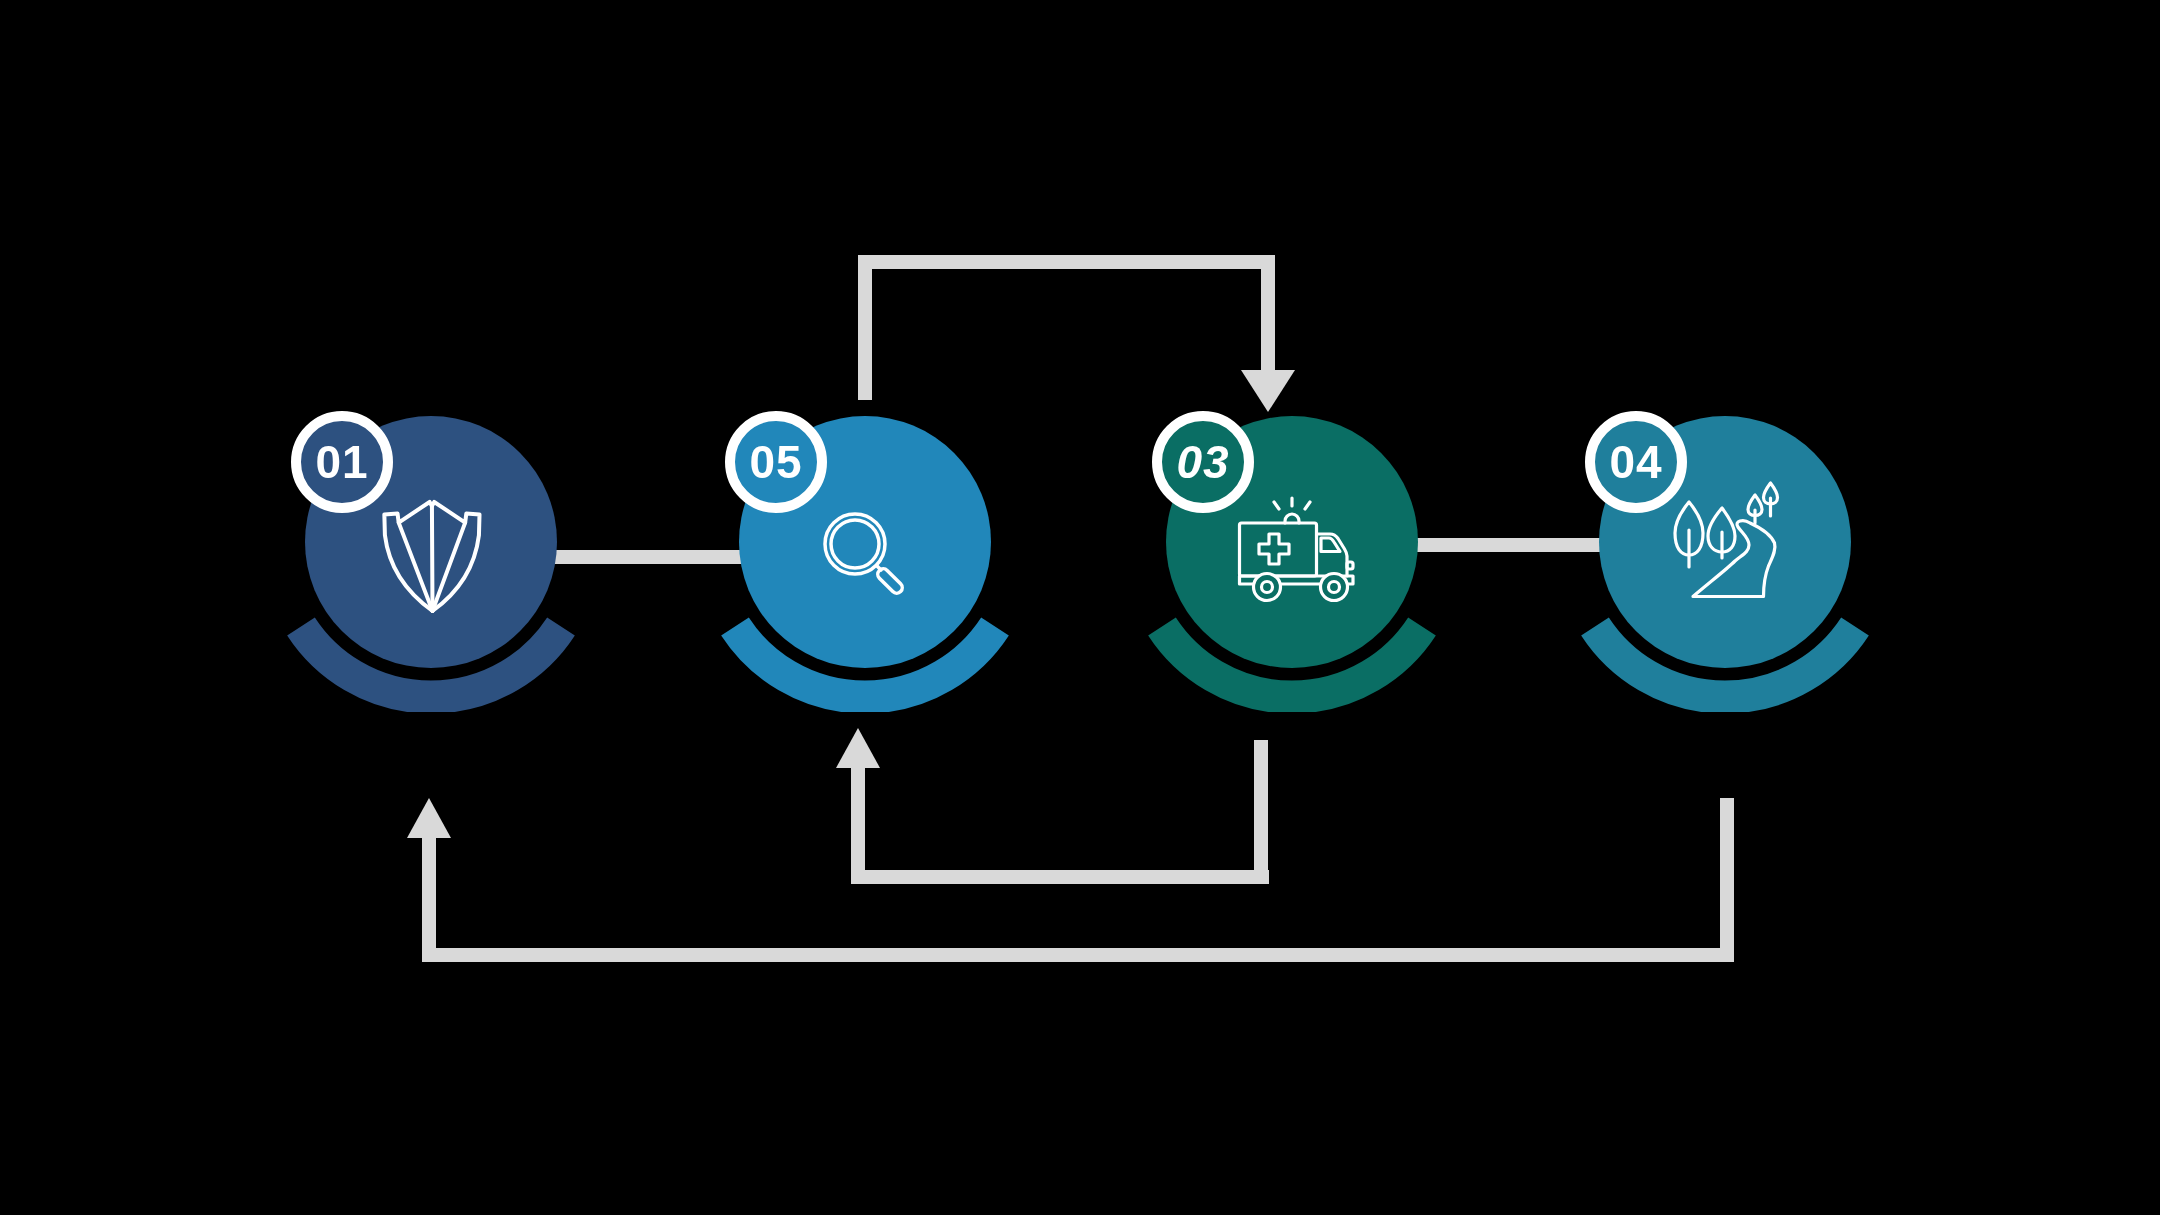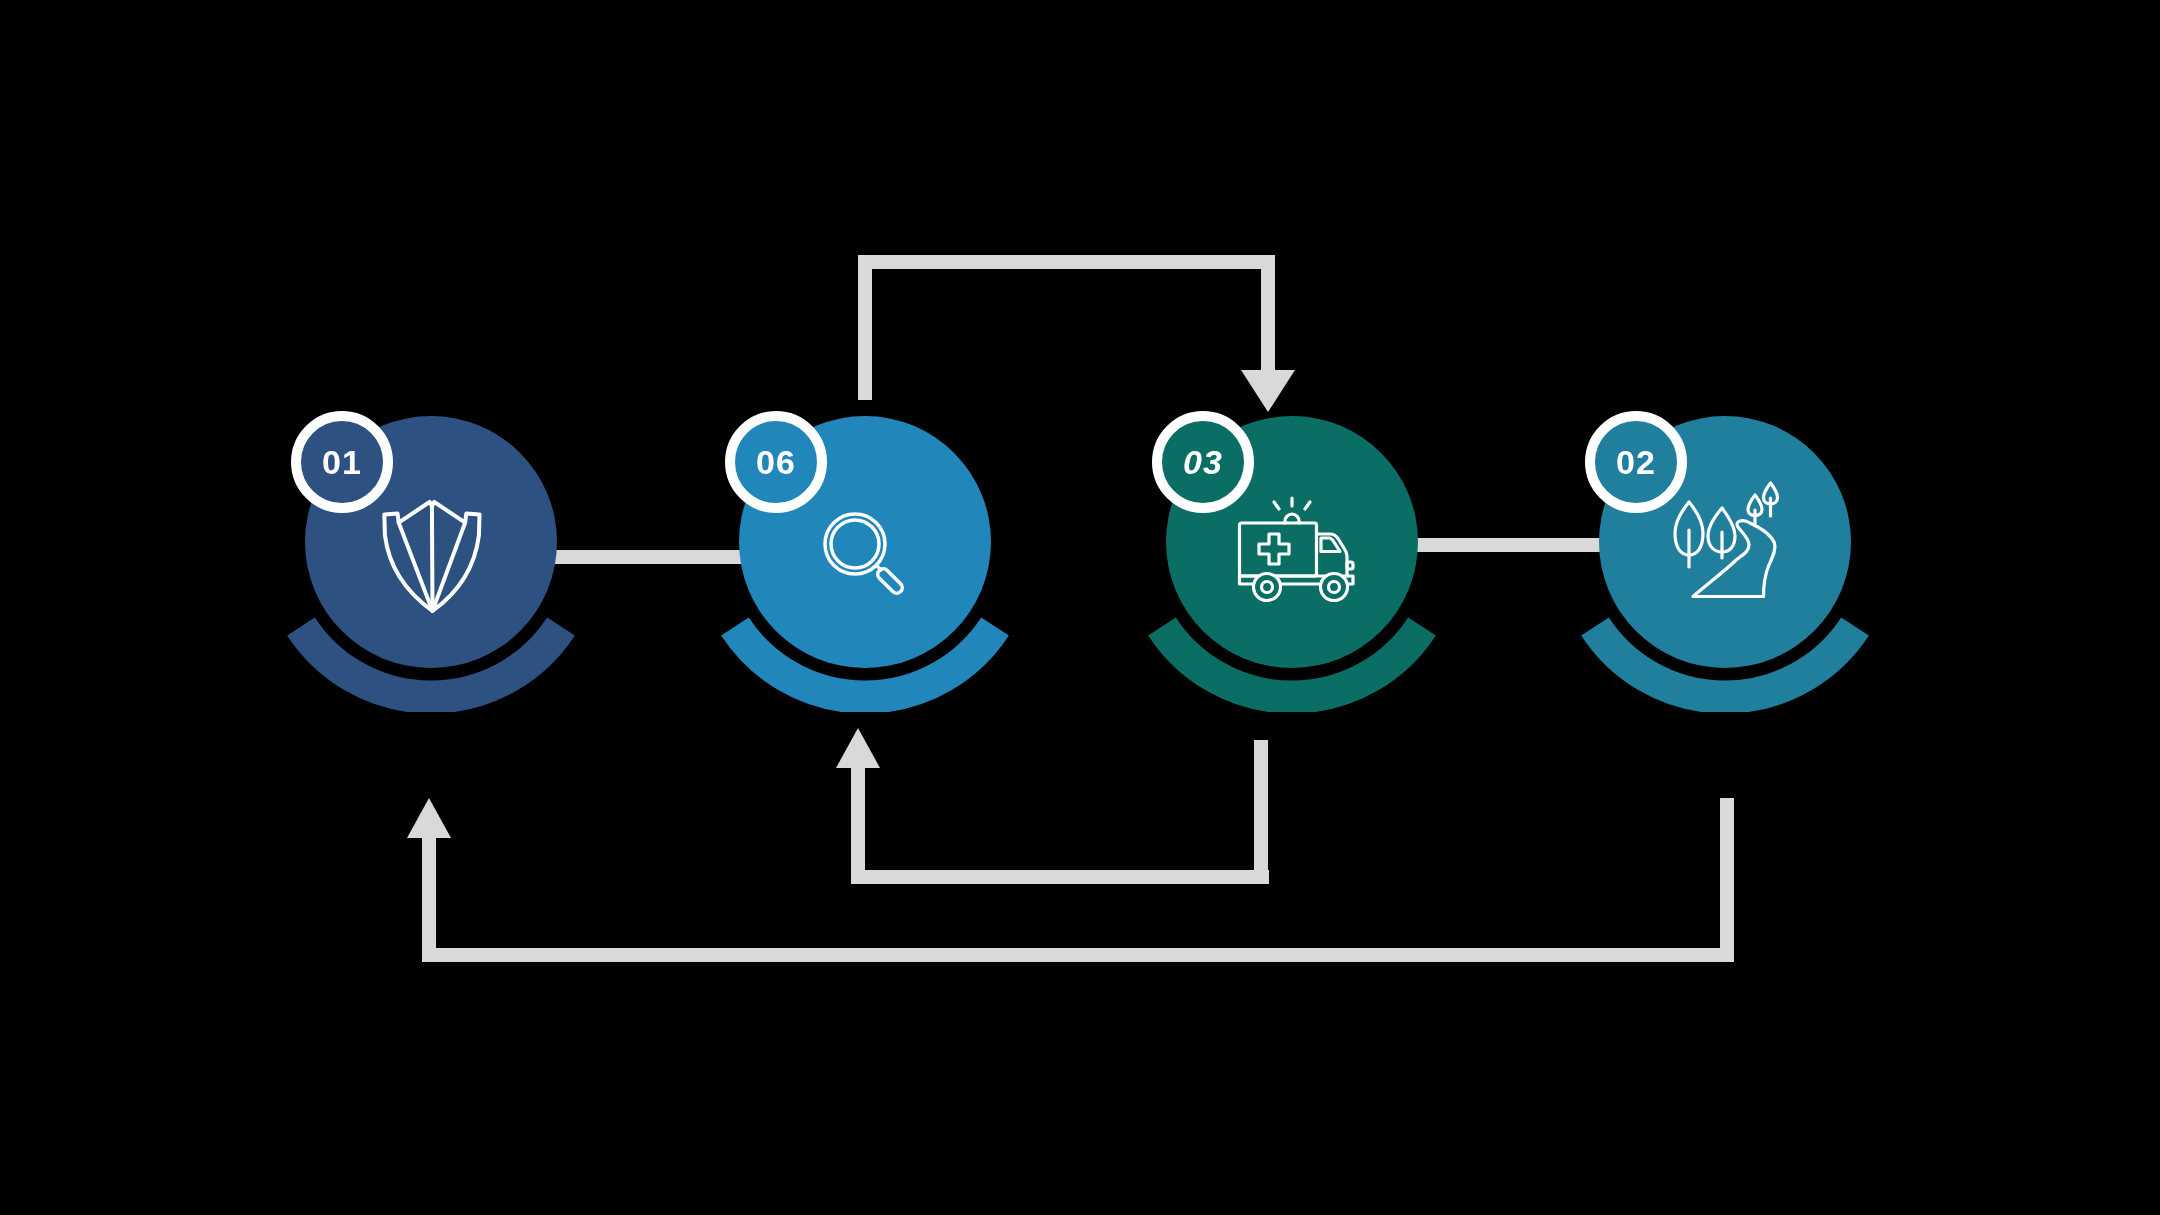--- a/index.html
+++ b/index.html
@@ -16,21 +16,21 @@
   
   .step{position:absolute;top:372px;width:340px;height:340px;z-index:2;}
   .step .swoosh{position:absolute;left:0;top:0;}
   .step .disc{position:absolute;left:44px;top:44px;width:252px;height:252px;border-radius:50%;background:var(--c,#444);}
   .step .icon{position:absolute;}
   .badge{
     position:absolute;left:30px;top:39px;width:82px;height:82px;
     border:10px solid #fff;border-radius:50%;background:var(--c,#444);
     display:flex;align-items:center;justify-content:center;z-index:3;
   }
-  .badge span{color:#fff;font-size:34px;font-weight:700;letter-spacing:1px;line-height:1;}
+  .badge span{color:#fff;font-size:46px;font-weight:700;letter-spacing:1px;line-height:1;}
   .icon path,.icon circle,.icon rect,.icon line{vector-effect:none;}
 </style>
 </head>
 <body>
 
 <div class="canvas" id="canvas" style="background: rgb(0, 0, 0); --arrow: #d9d9d9;">
 
   <div class="seg" style="left:552px;top:550px;width:192px;height:14px;"></div>
   <div class="seg" style="left:1413px;top:538px;width:192px;height:14px;"></div>
 
@@ -74,21 +74,21 @@
     <div class="disc"></div>
     <svg class="icon" style="left:126px;top:138px;" width="90" height="95" viewBox="0 0 90 95">
       <g fill="none" stroke="#fff" stroke-width="3.5" stroke-linejoin="round" stroke-linecap="round">
         <circle cx="34" cy="34" r="30"></circle>
         <circle cx="34" cy="34" r="24"></circle>
         <path d="M 55.5 55.5 L 60 60"></path>
         <rect x="63.5" y="56" width="11" height="30" rx="5.5" transform="rotate(-45 69 71)"></rect>
       </g>
     </svg>
     <div class="badge">
-      <span>06</span>
+      <span>05</span>
     </div>
   </div>
 
   <div class="step" style="left: 1122px; font-style: italic; --c: #0a6e64;">
     <svg class="swoosh" width="340" height="340" viewBox="0 0 340 340">
       <path d="M 300 254.5 A 155 155 0 0 1 40 254.5" fill="none" style="stroke:var(--c)" stroke-width="33"></path>
     </svg>
     <div class="disc"></div>
     <svg class="icon" style="left:112px;top:124px;" width="125" height="108" viewBox="0 0 125 108">
       <g fill="none" stroke="#fff" stroke-width="3.2" stroke-linejoin="round" stroke-linecap="round">
@@ -125,17 +125,17 @@
         <path d="M 57 38 C 48.5 48, 43 58, 43 66 C 43 76, 49 82, 57 82 C 65 82, 70 76, 70 66 C 70 58, 64.5 48, 57 38 Z"></path>
         <path d="M 57 62 L 57 88"></path>
         <path d="M 90 25 C 85.5 31, 83 36, 83 39.5 C 83 43.5, 86 45.5, 90 45.5 C 94 45.5, 97 43.5, 97 39.5 C 97 36, 94.5 31, 90 25 Z"></path>
         <path d="M 90 40 L 90 53"></path>
         <path d="M 105.5 13 C 101 19, 98.5 24, 98.5 27.5 C 98.5 31.5, 101.5 34, 105.5 34 C 109.5 34, 112.5 31.5, 112.5 27.5 C 112.5 24, 110 19, 105.5 13 Z"></path>
         <path d="M 105.5 28 L 105.5 46"></path>
         <path d="M 28 126.5 C 45 112, 62 99, 70 91 C 77 85, 84 82, 84 75 C 84 68, 77 63, 73 57 C 71 54, 72 52, 75 51 C 78 50, 82 51, 85 53 C 96 58, 106 65, 109.5 73 C 111.5 80, 107 88, 103.5 96 C 100 105, 98.5 114, 98.5 126.5 Z"></path>
       </g>
     </svg>
     <div class="badge">
-      <span>02</span>
+      <span>04</span>
     </div>
   </div>
 
 </div>
 
 </body></html>

